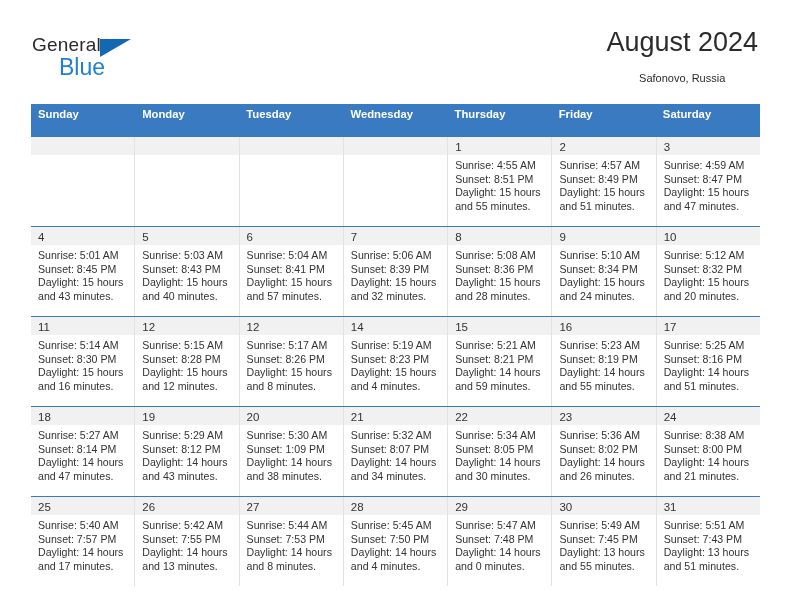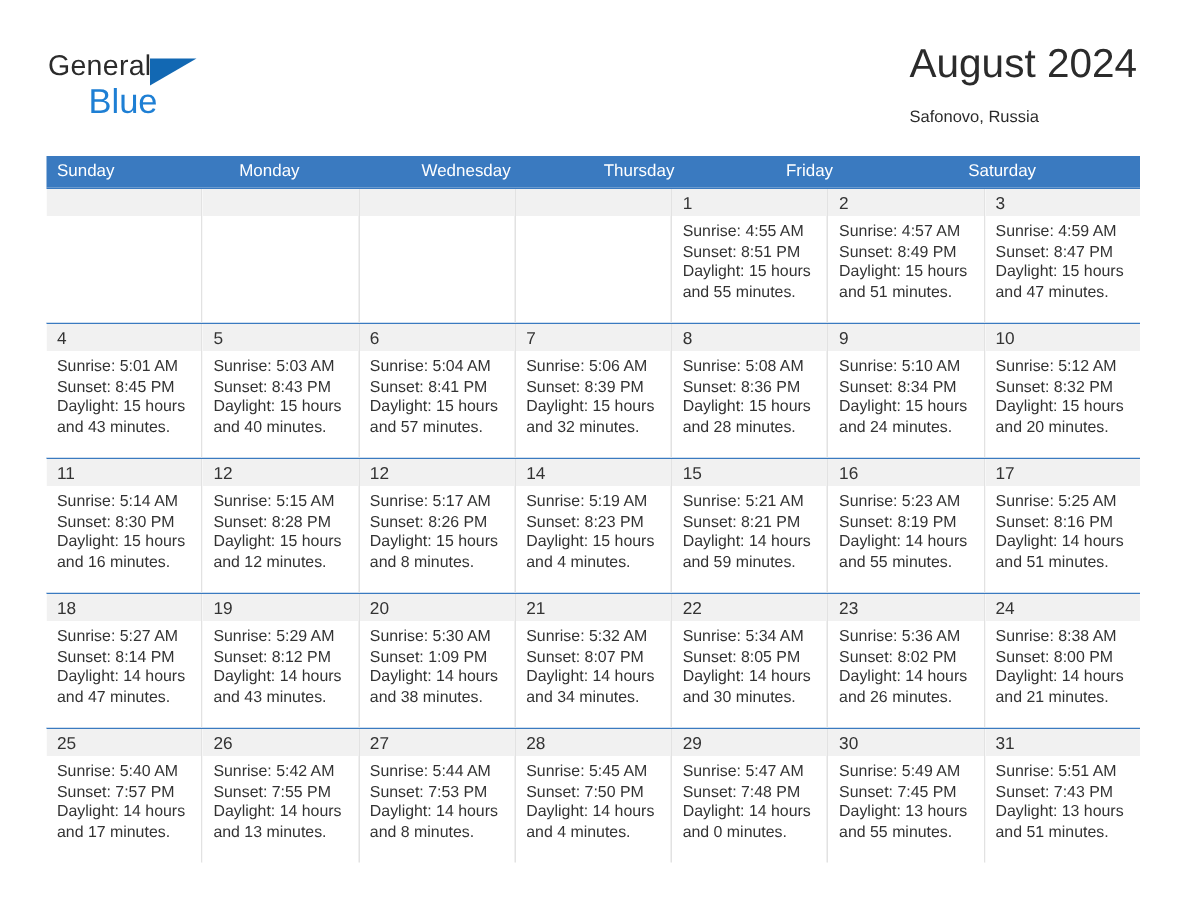--- a/index.html
+++ b/index.html
@@ -60,21 +60,21 @@
     top: 20px;
     font-size: 23px;
     color: #1e7fd4;
     font-family: "Liberation Sans", sans-serif;
   }
 
   .title-wrap {
     position: absolute;
     right: 0;
     top: 0;
-    text-align: left;
+    text-align: center;
   }
   .cal-title {
     font-size: 27px;
     color: #2b2b2b;
     line-height: 32px;
     font-weight: normal;
     white-space: nowrap;
   }
   .cal-subtitle {
     font-size: 11px;
@@ -87,21 +87,22 @@
   
   .calendar {
     position: absolute;
     left: 31px;
     top: 104px;
     width: 729px;
   }
   .dow-row {
     display: flex;
     background: #3a7ac0;
-    height: 21px;
+    height: 32px;
+    font-weight: bold;
   }
   .dow {
     flex: 1 1 0;
     color: #ffffff;
     font-size: 11.3px;
     line-height: 21px;
     padding-left: 7px;
     box-sizing: border-box;
     white-space: nowrap;
   }
@@ -154,20 +155,21 @@
     <div class="title-wrap">
       <div class="cal-title">August 2024</div>
       <div class="cal-subtitle">Safonovo, Russia</div>
     </div>
   </div>
 
   <div class="calendar">
     <div class="dow-row">
       <div class="dow">Sunday</div>
       <div class="dow">Monday</div>
+      <div class="dow">Tuesday</div>
       <div class="dow">Wednesday</div>
       <div class="dow">Thursday</div>
       <div class="dow">Friday</div>
       <div class="dow">Saturday</div>
     </div>
     <div id="weeks-host">
         <div class="week">
           <div class="cell empty">
             <div class="daynum-band"><span class="daynum"></span></div>
           </div>

